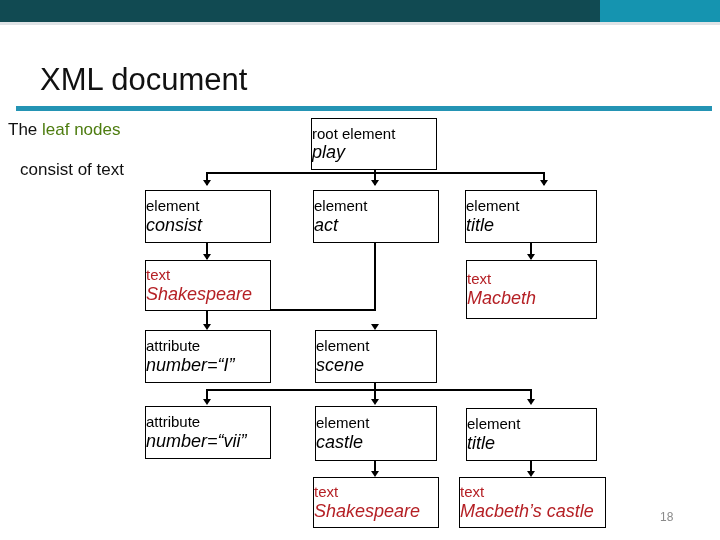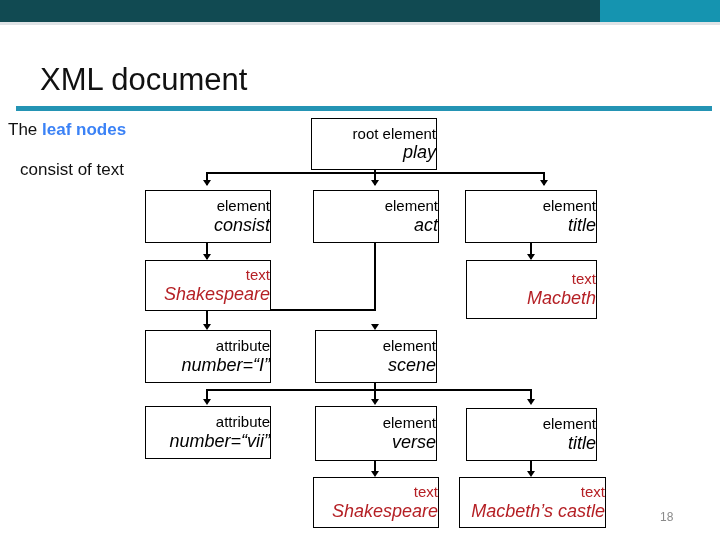--- a/index.html
+++ b/index.html
@@ -58,31 +58,31 @@
 
   
   .caption-line {
     position: absolute;
     font-size: 17px;
     white-space: nowrap;
     color: #111111;
   }
   #caption-line-1 { left: 8px; top: 120px; }
   #caption-line-2 { left: 20px; top: 152px; margin-top: 8px; }
-  .red { color: #3b82f6; font-weight: bold; }
+  .red { color: #4d7c0f; }
 
   
   .node {
     position: absolute;
     border: 1.4px solid #000000;
     background: #ffffff;
     box-sizing: border-box;
     display: flex;
     flex-direction: column;
-    align-items: flex-end;
+    align-items: flex-start;
     justify-content: center;
     line-height: 1.18;
     z-index: 3;
   }
   .node .n-type {
     font-size: 15px;
     white-space: nowrap;
   }
   .node .n-val {
     font-size: 18px;
@@ -209,21 +209,21 @@
   <span class="n-val">scene</span>
 </div>
 
 <div class="node" style="left:145px; top:406px; width:126px; height:53px;">
   <span class="n-type">attribute</span>
   <span class="n-val">number=“vii”</span>
 </div>
 
 <div class="node" style="left:315px; top:406px; width:122px; height:55px;">
   <span class="n-type">element</span>
-  <span class="n-val">verse</span>
+  <span class="n-val">castle</span>
 </div>
 
 <div class="node" style="left:466px; top:408px; width:131px; height:53px;">
   <span class="n-type">element</span>
   <span class="n-val">title</span>
 </div>
 
 <div class="node text-node" style="left:313px; top:477px; width:126px; height:51px;">
   <span class="n-type">text</span>
   <span class="n-val">Shakespeare</span>

